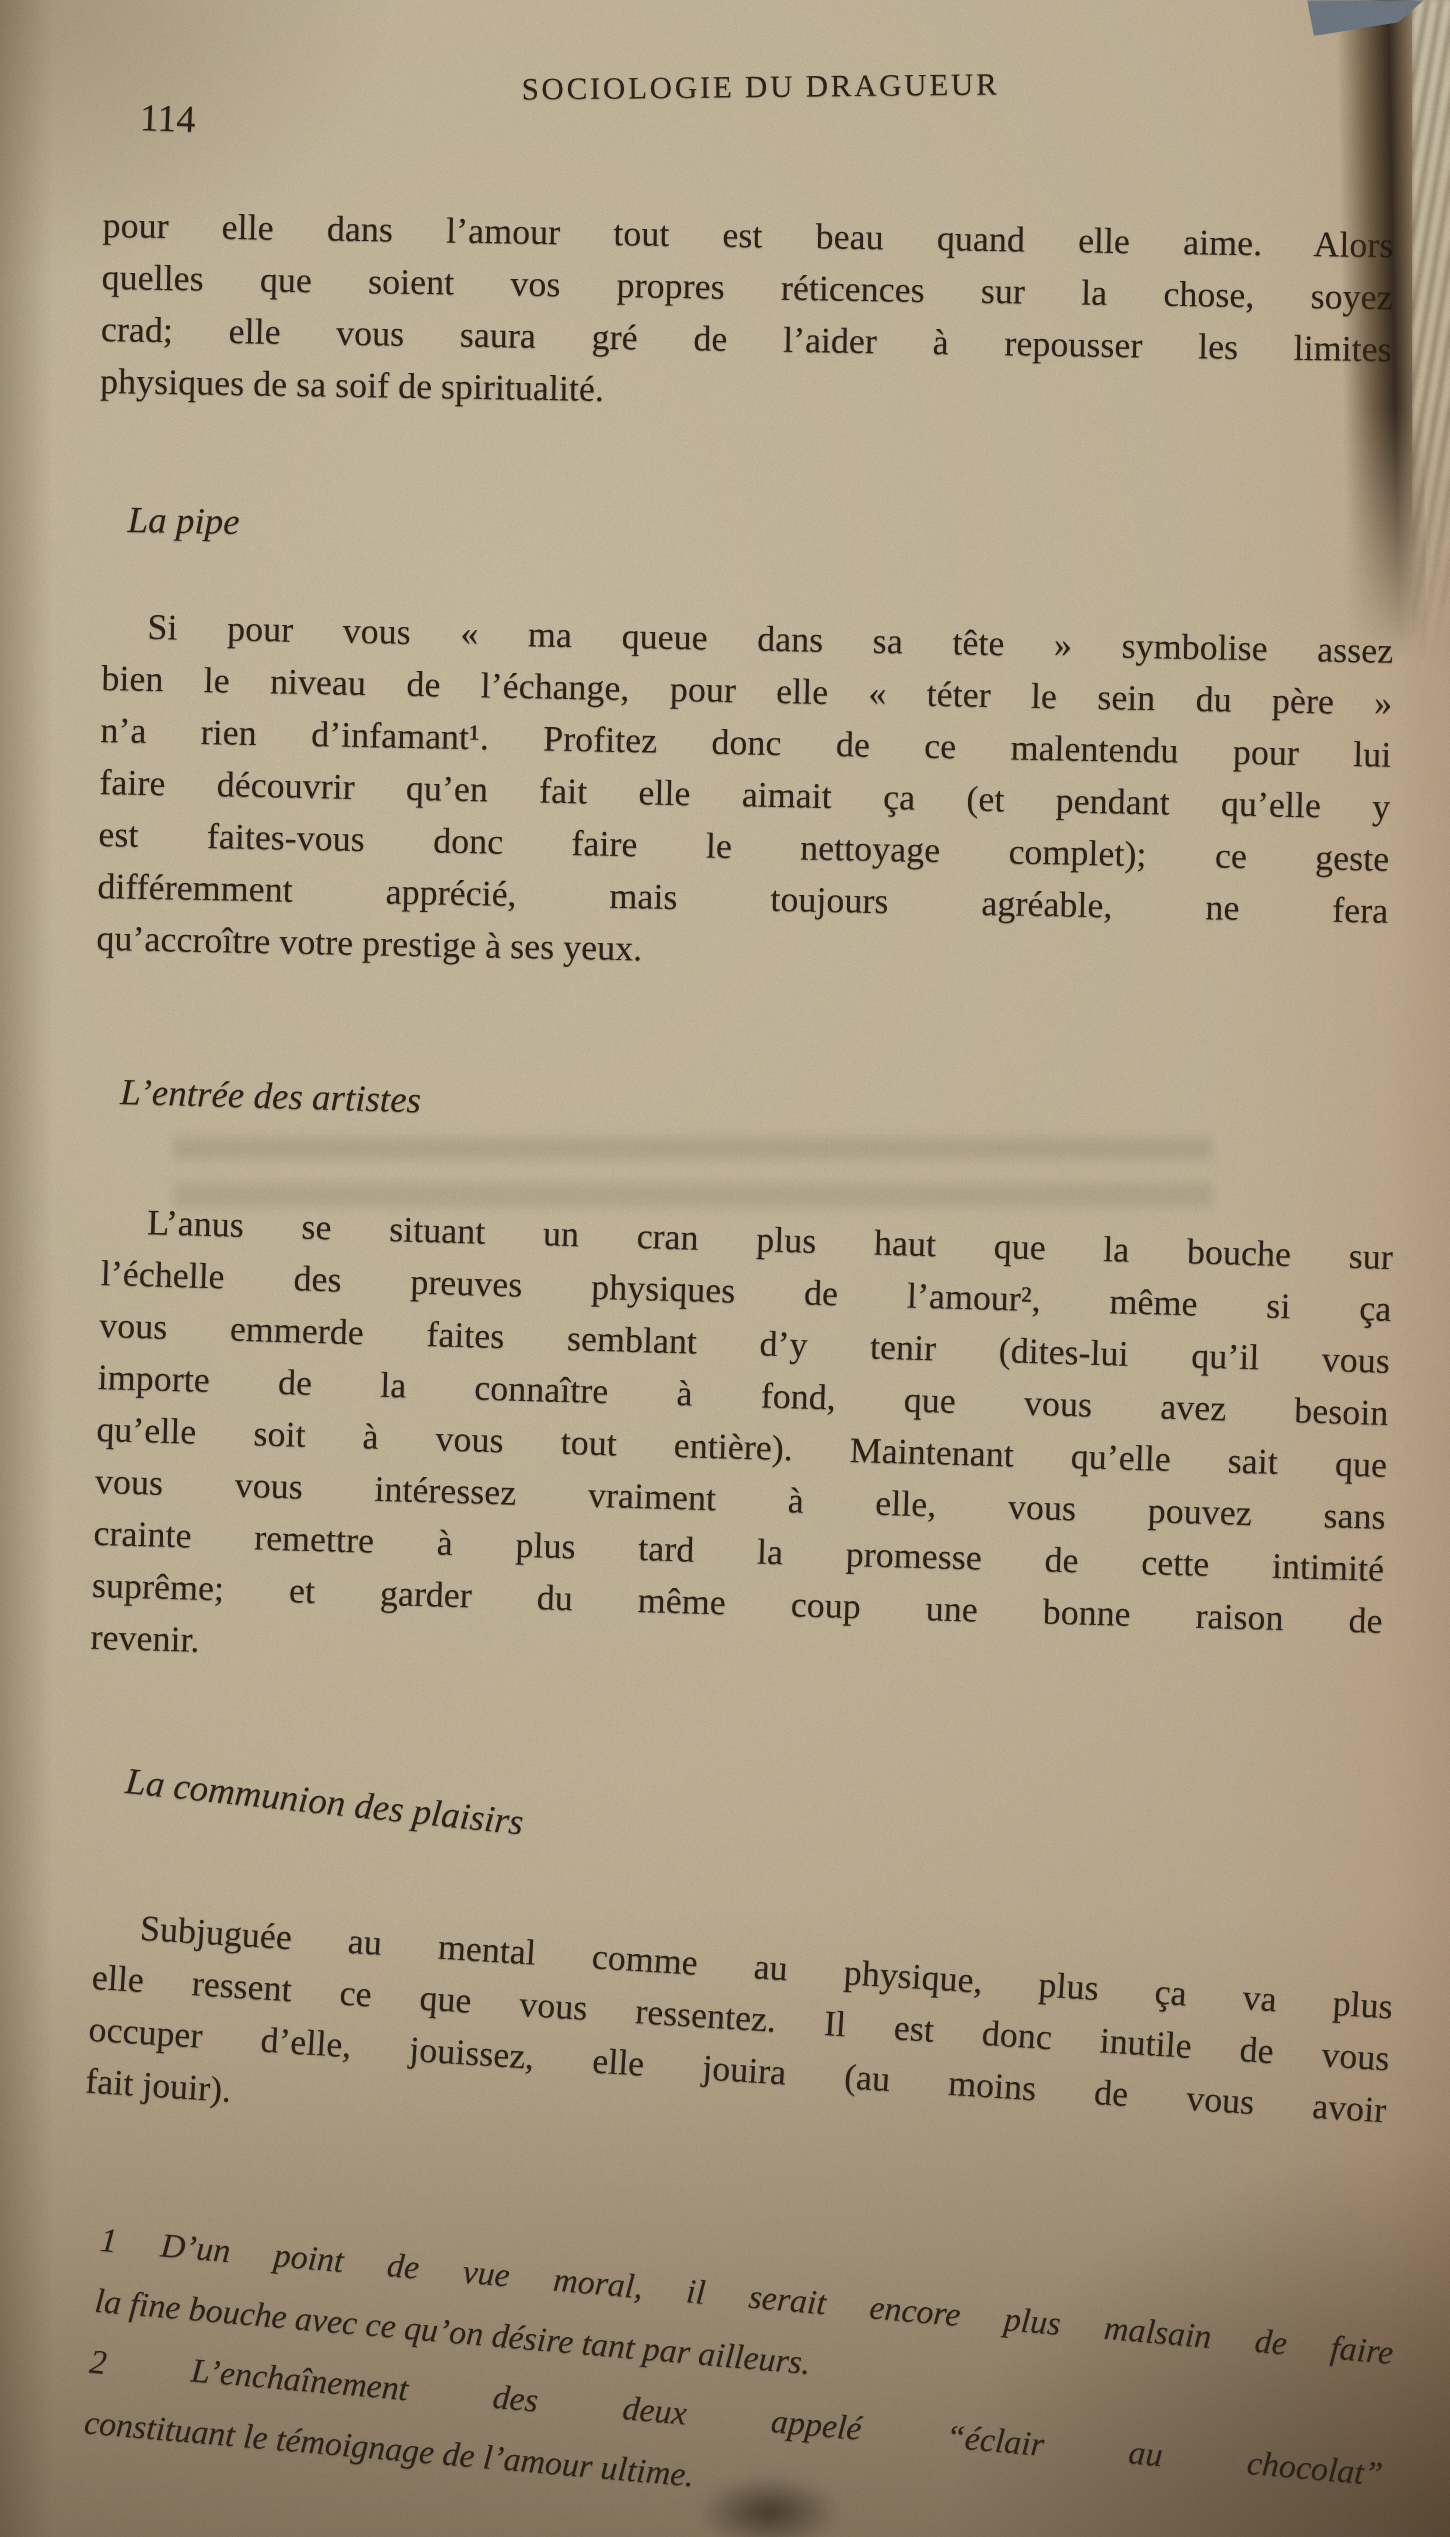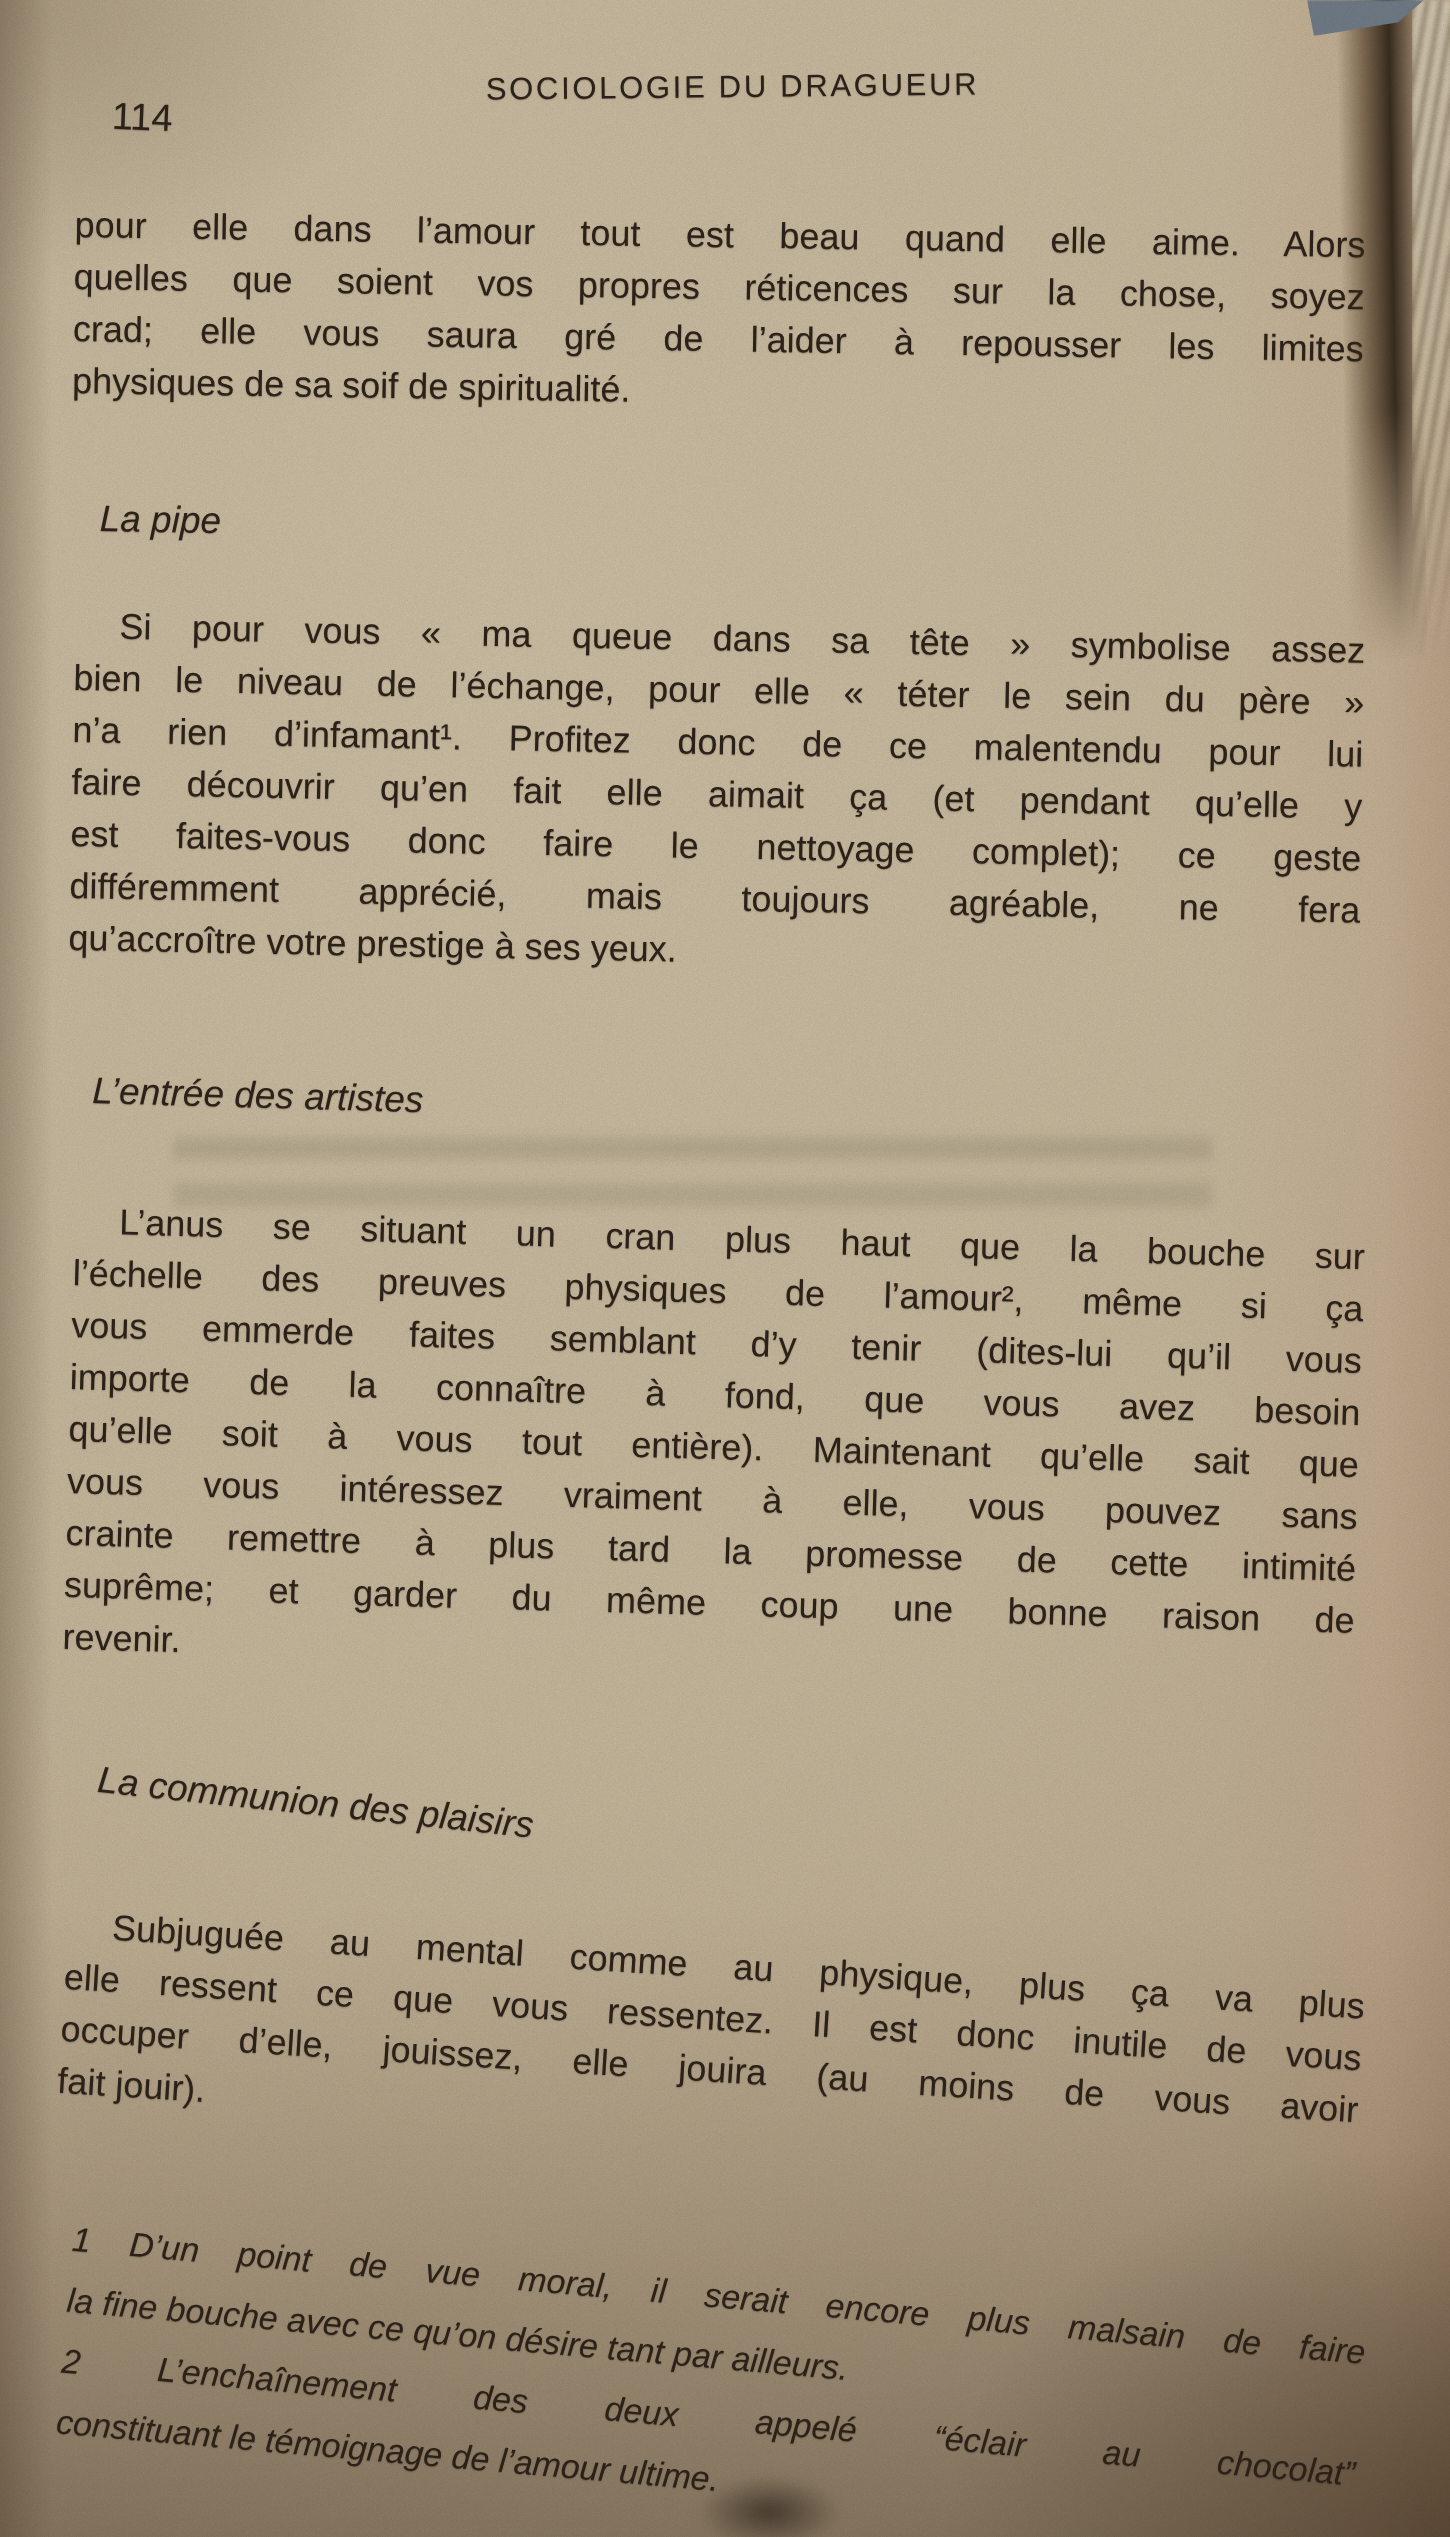--- a/index.html
+++ b/index.html
@@ -32,23 +32,23 @@
       linear-gradient(to bottom, #dbcfb6 0%, #d2c2a6 55%, rgba(206,188,160,0) 100%);
     -webkit-mask-image:linear-gradient(to bottom,#000 0 60%,transparent 95%);
             mask-image:linear-gradient(to bottom,#000 0 60%,transparent 95%);}
   .bg-corner{position:absolute;top:0;right:27px;width:117px;height:36px;z-index:8;filter:blur(1.3px);
     background:#76828e;clip-path:polygon(0 0,100% 0,78% 62%,6% 100%);}
   .thumb-shadow{position:absolute;left:666px;bottom:-28px;width:207px;height:107px;z-index:9;filter:blur(4.7px);
     background:radial-gradient(50% 50% at 50% 50%, rgba(70,57,45,.9) 0%, rgba(70,57,45,0) 70%);}
   .grain{position:absolute;inset:0;z-index:10;opacity:.35;pointer-events:none;}
   
   .page-text{position:absolute;inset:0;z-index:5;color:#30251b;
-    font-family:Liberation Sans, sans-serif;
+    font-family:Liberation Serif, serif;
     filter:blur(0.5px);
-    text-shadow:0 0.7px 1.3px rgba(48,37,27,.38);}
+    text-shadow:0 0.7px 1.3px rgba(48,37,27,.38);margin-left:28px;}
   .running-title{position:absolute;top:69px;left:133px;width:1199px;text-align:center;
     font-size:31px;letter-spacing:2.7px;transform:rotate(-0.6deg);}
   .page-number{position:absolute;top:96px;left:112px;font-size:38px;transform:rotate(2.2deg);}
   .para{position:absolute;left:75px;width:1291px;transform-origin:0 0;}
   .line{font-size:36px;line-height:52px;text-align:justify;}
   .just{text-align-last:justify;}
   .last{text-align-last:left;}
   .indent{text-indent:45px;}
   .p1{top:199px;transform:rotate(0.9deg);}
   .p2{top:600px;transform:rotate(1.1deg);}

